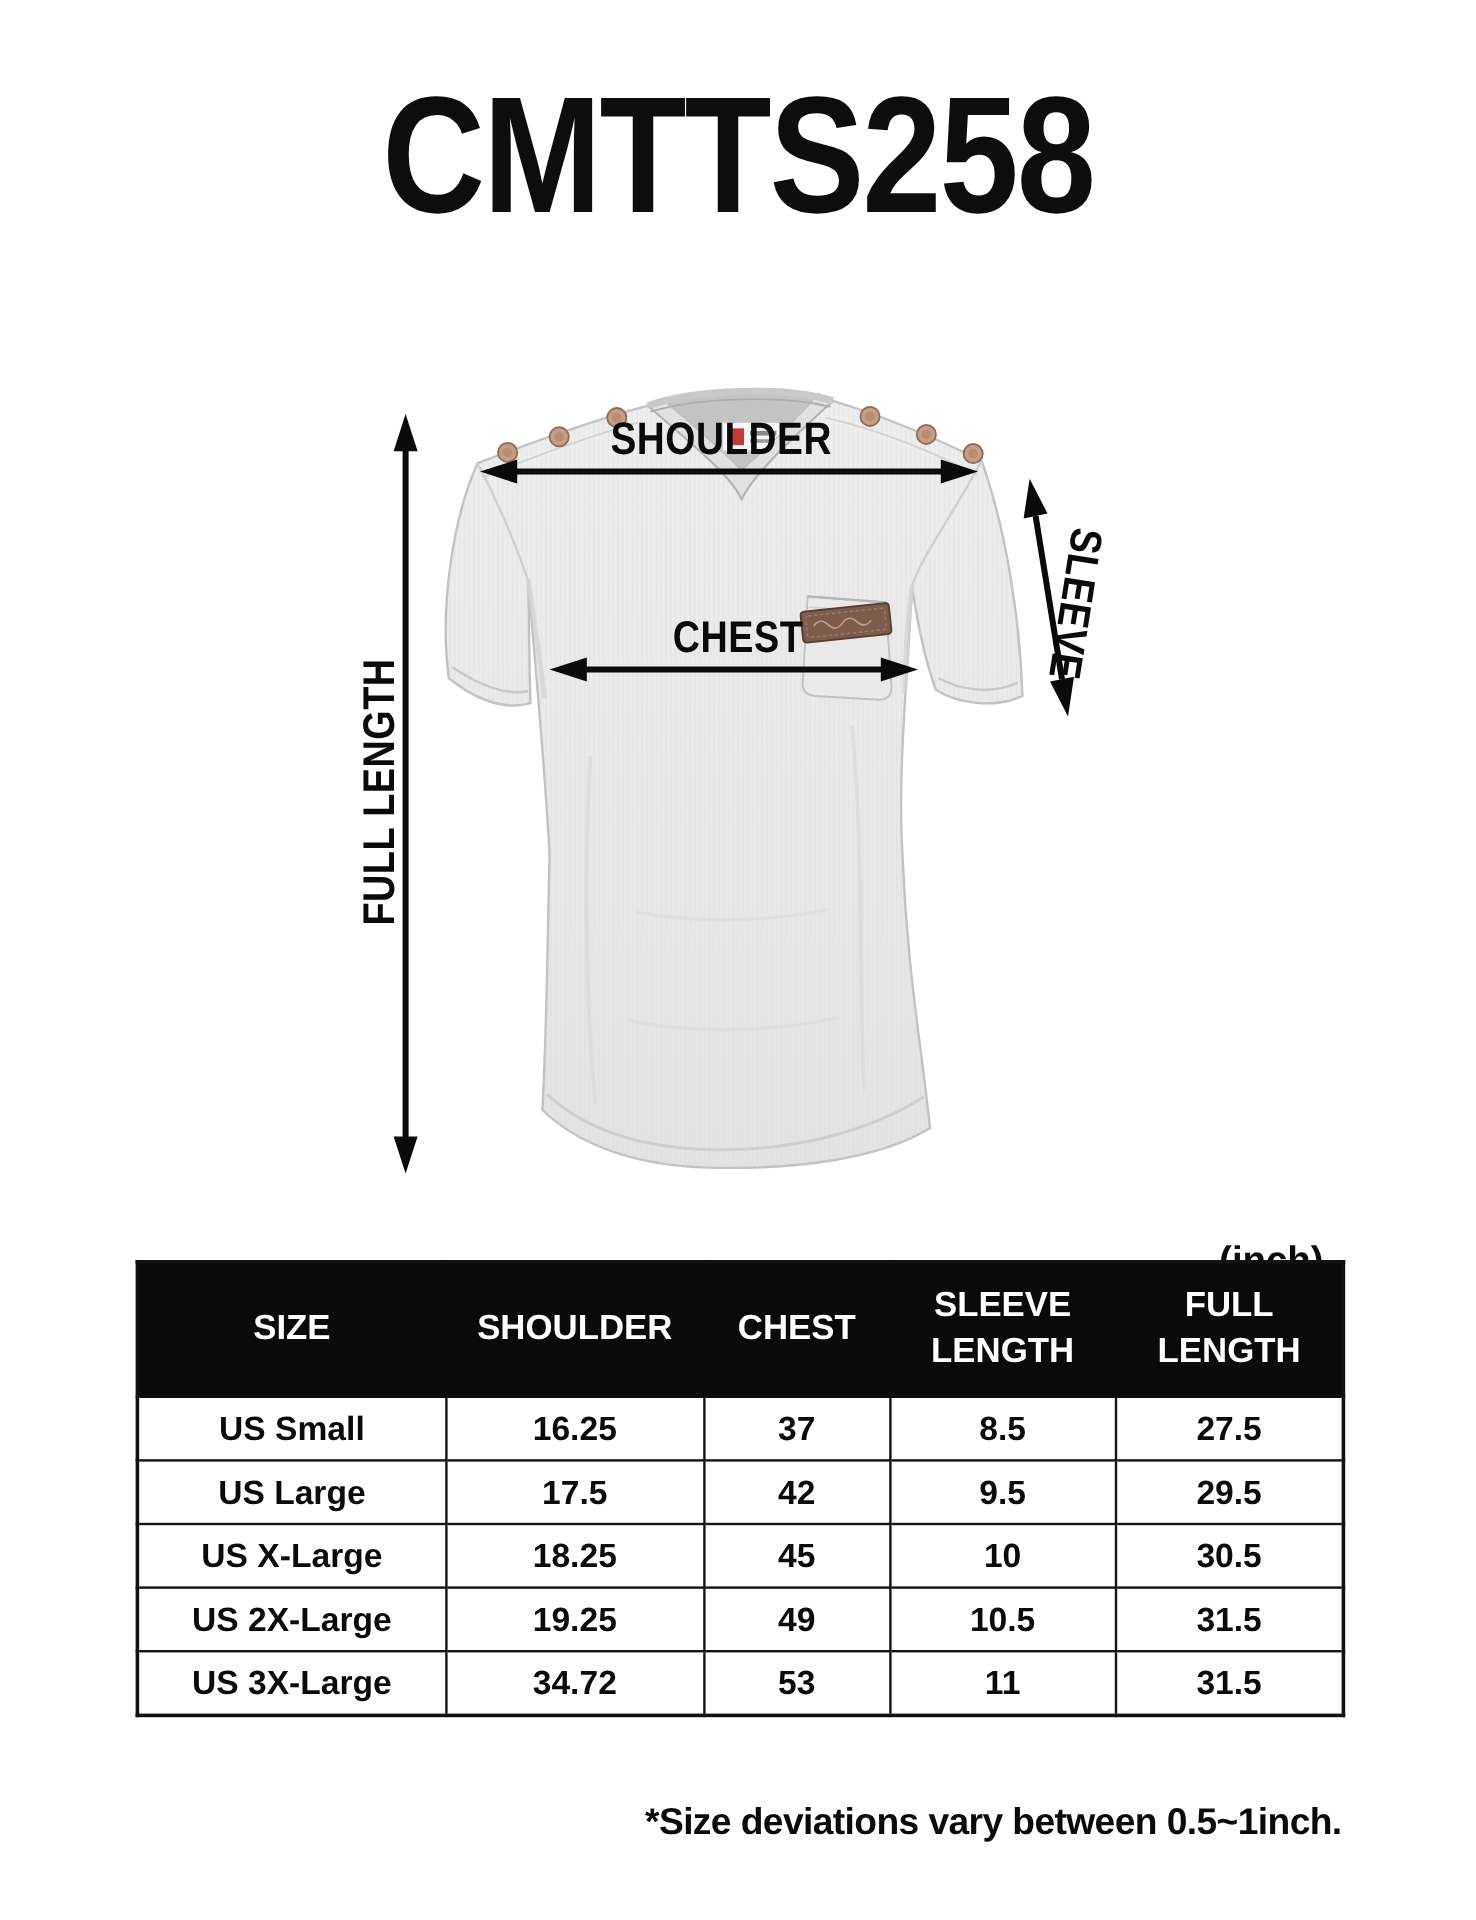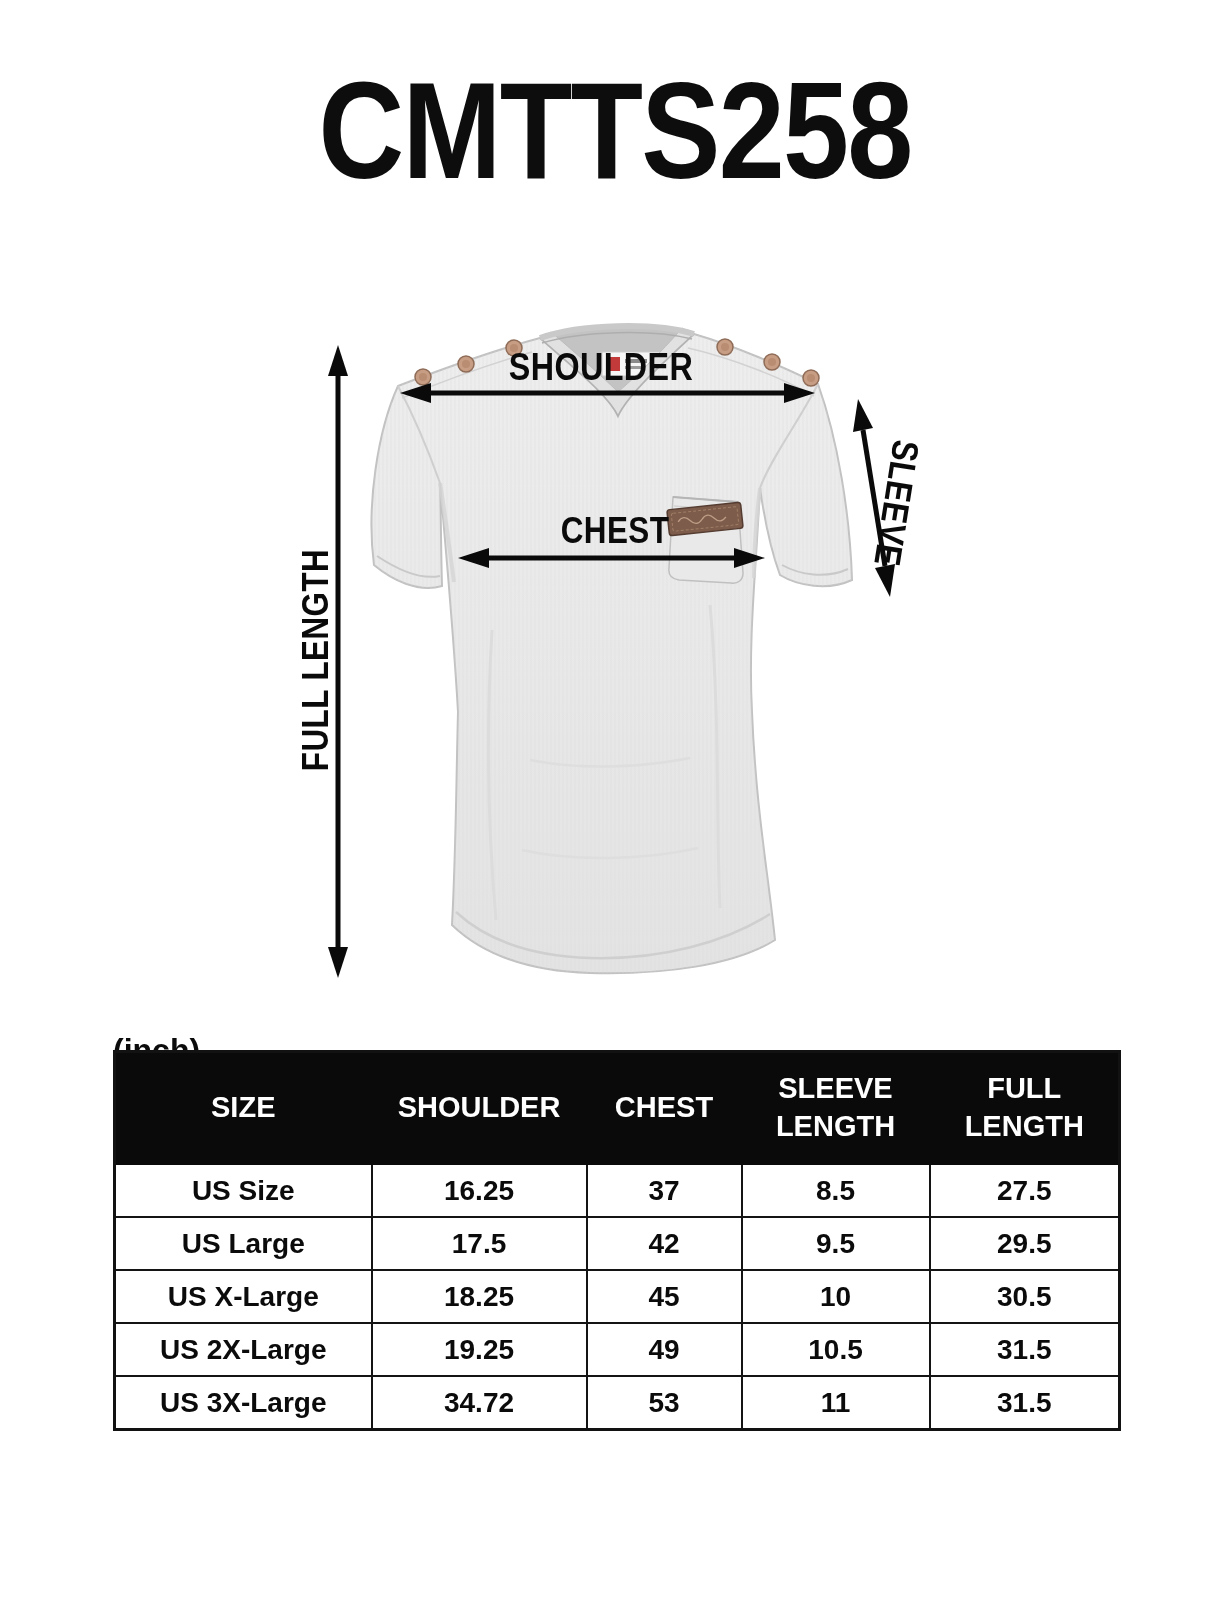--- a/index.html
+++ b/index.html
@@ -17,21 +17,21 @@
   .shirt-svg{position:absolute;left:270px;top:290px;width:680px;height:710px;}
   .lbl{
     position:absolute;font-weight:bold;color:#0a0a0a;white-space:nowrap;
     transform:translate(-50%,-50%) scaleX(0.85);font-size:37px;letter-spacing:0.5px;
   }
   .lbl-shoulder{left:601px;top:367px;font-size:38px;}
   .lbl-chest{left:615px;top:531px;font-size:37px;}
   .lbl-sleeve{left:896px;top:503px;transform:translate(-50%,-50%) rotate(99deg) scaleX(0.85);}
   .lbl-fulllen{left:316px;top:660px;transform:translate(-50%,-50%) rotate(-90deg) scaleX(0.85);}
   .unit{
-    position:absolute;left:113px;top:1032px;width:990px;
+    position:absolute;left:113px;top:1032px;width:990px;text-align:right;
     font-size:32px;font-weight:bold;
   }
   .size-table{
     position:absolute;left:113px;top:1050px;width:1005px;
     border-collapse:collapse;table-layout:fixed;text-align:center;
     border:3px solid #121212;
     padding-left:36px;
   }
   .size-table th{
     background:#0a0a0a;color:#ffffff;font-size:29px;font-weight:bold;
@@ -215,21 +215,21 @@
       <tr>
         <th>SIZE</th>
         <th>SHOULDER</th>
         <th>CHEST</th>
         <th>SLEEVE LENGTH</th>
         <th>FULL LENGTH</th>
       </tr>
     </thead>
     <tbody>
       <tr>
-        <td>US Size</td>
+        <td>US Small</td>
         <td>16.25</td>
         <td>37</td>
         <td>8.5</td>
         <td>27.5</td>
       </tr>
       <tr>
         <td>US Large</td>
         <td>17.5</td>
         <td>42</td>
         <td>9.5</td>
@@ -252,14 +252,15 @@
       <tr>
         <td>US 3X-Large</td>
         <td>34.72</td>
         <td>53</td>
         <td>11</td>
         <td>31.5</td>
       </tr>
     </tbody>
   </table>
 
+  <div class="footnote">*Size deviations vary between 0.5~1inch.</div>
 
 </div>
 
 </body></html>

